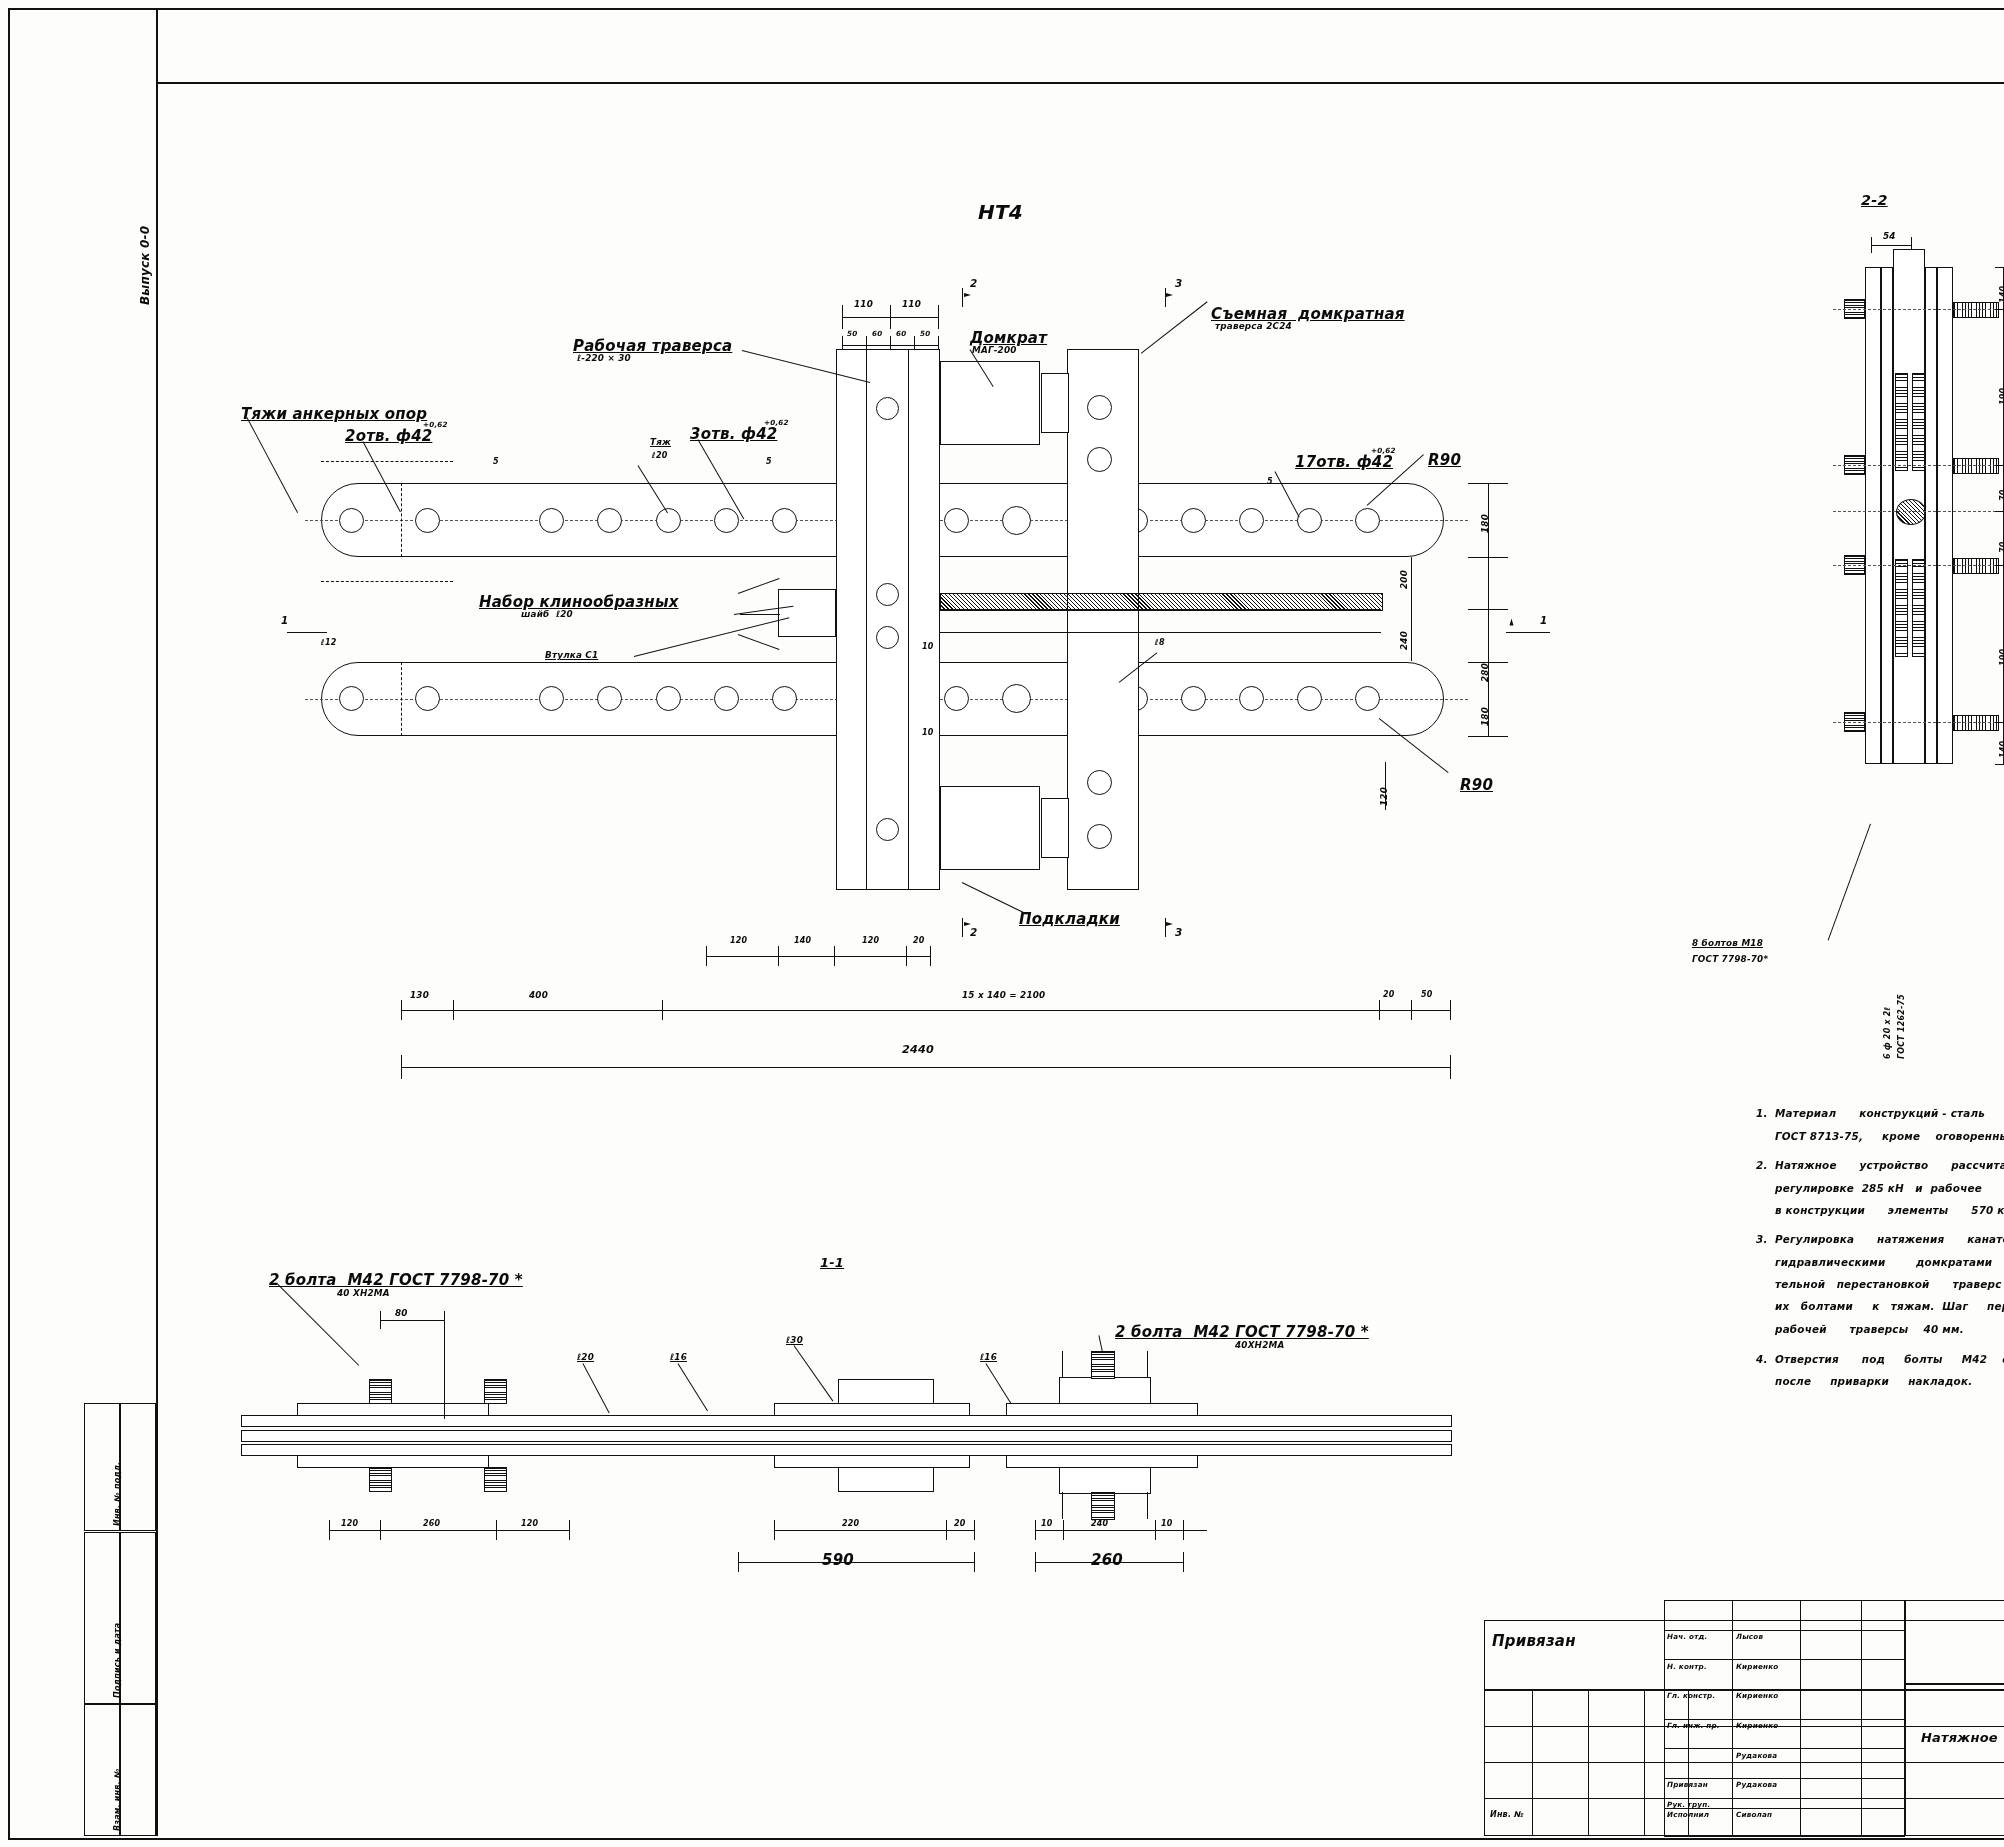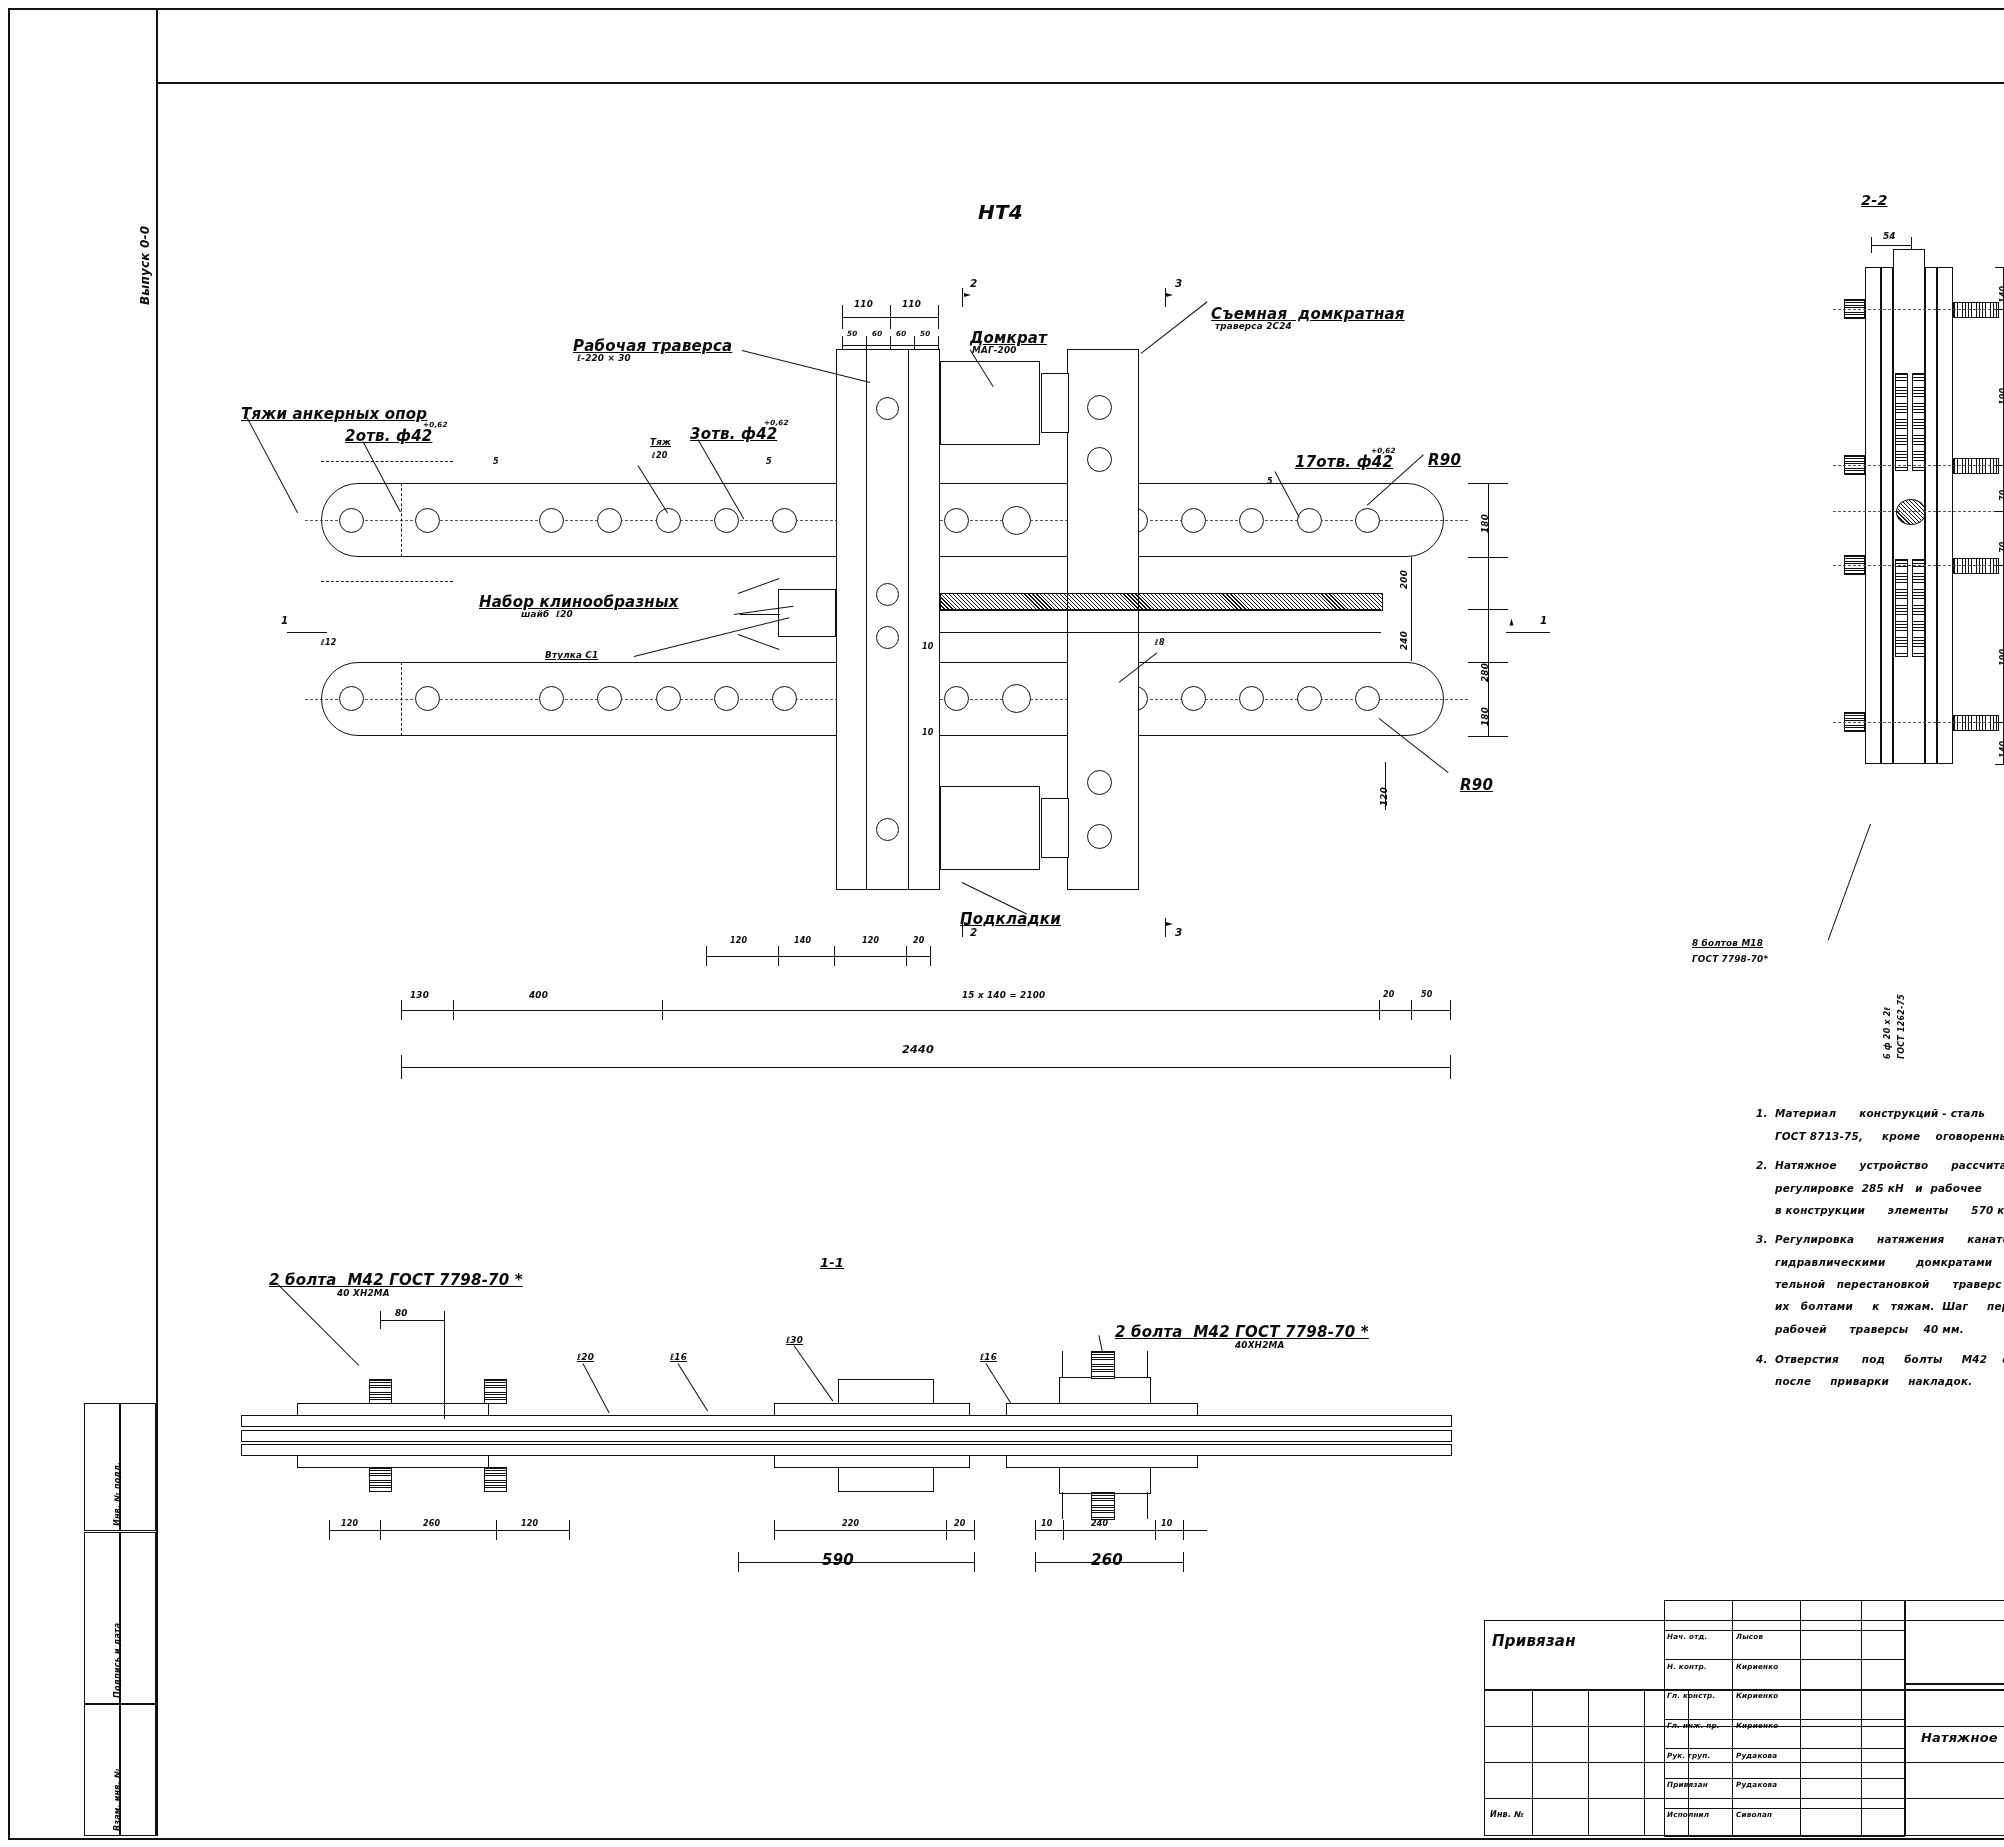--- a/index.html
+++ b/index.html
@@ -271,21 +271,21 @@
 
   <span class="txt t24 ul" style="left:1295px;top:453px;">17отв. ф42</span>
   <span class="txt t18" style="left:1371px;top:446px;">+0,62</span>
   <div class="leader" style="left:1275px;top:471px;width:52px;transform:rotate(62deg);"></div>
 
   <span class="txt t24 ul" style="left:1428px;top:451px;">R90</span>
   <div class="leader" style="left:1367px;top:505px;width:76px;transform:rotate(-42deg);"></div>
   <span class="txt t24 ul" style="left:1460px;top:776px;">R90</span>
   <div class="leader" style="left:1379px;top:718px;width:88px;transform:rotate(38deg);"></div>
 
-  <span class="txt t24 ul" style="left:960px;top:910px;">Подкладки</span>
+  <span class="txt t24 ul" style="left:1019px;top:910px;">Подкладки</span>
   <div class="leader" style="left:962px;top:882px;width:72px;transform:rotate(26deg);"></div>
 
   <span class="txt t20" style="left:493px;top:457px;">5</span>
   <span class="txt t20" style="left:766px;top:457px;">5</span>
   <span class="txt t20" style="left:1267px;top:477px;">5</span>
   <span class="txt t20" style="left:321px;top:638px;">ℓ12</span>
   <span class="txt t20" style="left:1155px;top:638px;">ℓ8</span>
   <span class="txt t20" style="left:922px;top:642px;">10</span>
   <span class="txt t20" style="left:922px;top:728px;">10</span>
   <div class="leader" style="left:1119px;top:682px;width:48px;transform:rotate(-38deg);"></div>
@@ -485,21 +485,21 @@
   <div class="ln hl1" style="left:1664px;top:1808px;width:241px;"></div>
 
   <span class="txt t18" style="left:1667px;top:1632px;">Нач. отд.</span>
   <span class="txt t18" style="left:1736px;top:1632px;">Лысов</span>
   <span class="txt t18" style="left:1667px;top:1662px;">Н. контр.</span>
   <span class="txt t18" style="left:1736px;top:1662px;">Кириенко</span>
   <span class="txt t18" style="left:1667px;top:1691px;">Гл. констр.</span>
   <span class="txt t18" style="left:1736px;top:1691px;">Кириенко</span>
   <span class="txt t18" style="left:1667px;top:1721px;">Гл. инж. пр.</span>
   <span class="txt t18" style="left:1736px;top:1721px;">Кириенко</span>
-  <span class="txt t18" style="left:1667px;top:1751px;">Рук. груп.</span>
+  <span class="txt t18" style="left:1667px;top:1800px;">Рук. груп.</span>
   <span class="txt t18" style="left:1736px;top:1751px;">Рудакова</span>
   <span class="txt t18" style="left:1667px;top:1780px;">Привязан</span>
   <span class="txt t18" style="left:1736px;top:1780px;">Рудакова</span>
   <span class="txt t18" style="left:1667px;top:1810px;">Исполнил</span>
   <span class="txt t18" style="left:1736px;top:1810px;">Сиволап</span>
 
   <div class="cellT" style="left:1905px;top:1600px;width:601px;height:84px;"></div>
 
   <div class="cellT" style="left:1905px;top:1684px;width:333px;height:152px;"></div>
   <span class="txt t32" style="left:1921px;top:1730px;">Натяжное   устройство</span>

